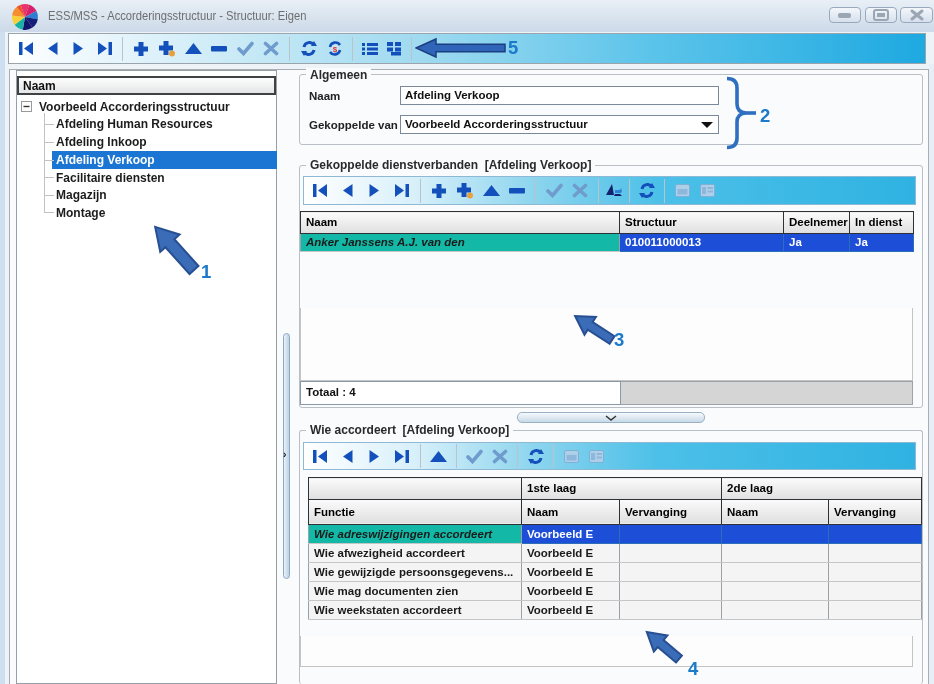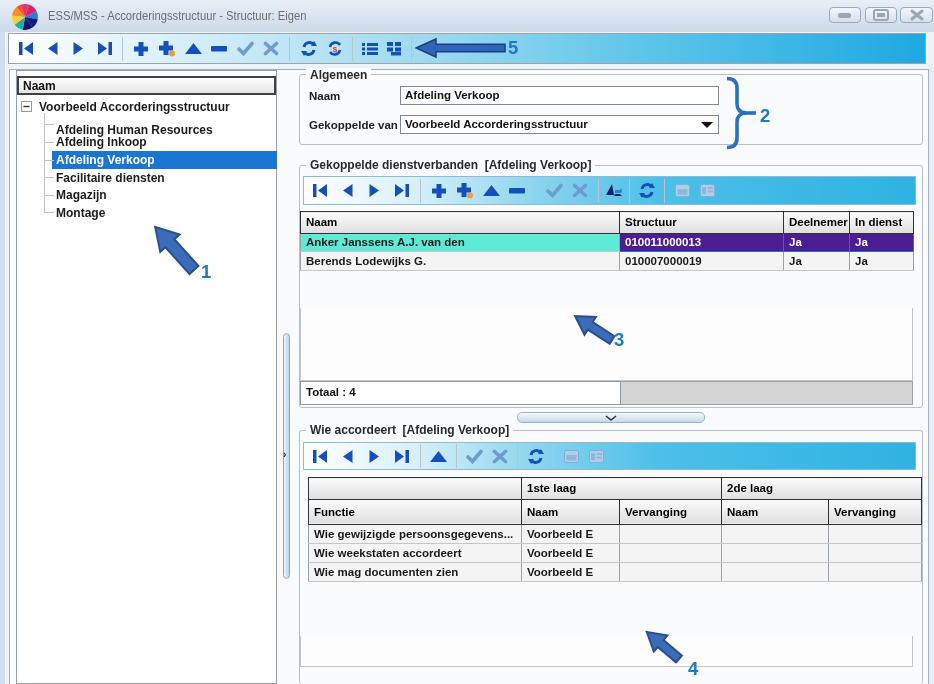--- a/index.html
+++ b/index.html
@@ -54,22 +54,22 @@
 .ptoolbar { position:absolute; border:1px solid #8fb8d4; display:flex; align-items:center;
   background:linear-gradient(to right,#ffffff 0%,#d8f0fa 18%,#8bd4ee 38%,#4cc0e8 58%,#2fb2e2 100%); }
 
 
 .grid { position:absolute; border-collapse:collapse; table-layout:fixed; font-size:11.5px; }
 .grid td { border:1px solid #c6c6c6; border-left:1px solid #9aa1a8; border-right:1px solid #9aa1a8;
   padding:0 0 0 5px; white-space:nowrap; overflow:hidden; font-weight:bold;
   height:18.6px; color:#1a1a1a; background:#f4f4f4; }
 .grid td.hd { background:linear-gradient(to bottom,#fbfbfb,#dfdfdf); font-weight:bold;
   border:1px solid #2e3236; color:#000; }
-.grid td.selw { background:#5eead4; }
-.grid td.selb { background:#4c1d95; color:#fff; border-color:#2b6fb8; }
+.grid td.selw { background:#14b8a6;font-style:italic; }
+.grid td.selb { background:#1d4ed8; color:#fff; border-color:#2b6fb8; }
 #grid3 td { height:19.1px; }
 #grid3 td.hd { height:20.5px; }
 
 .num { position:absolute; color:#1b7ac9; font-weight:bold; font-size:18.5px; }
 </style>
 </head>
 <body>
 
 <div id="titlebar" class="abs"></div>
 <svg class="abs" style="left:11px;top:3px" width="28" height="28" viewBox="0 0 28 28">
@@ -208,21 +208,21 @@
 
 <div class="tline" style="left:44px;top:113px;width:1px;height:99px"></div>
 <div class="tline" style="left:44px;top:124px;width:10px;height:1px"></div>
 <div class="tline" style="left:44px;top:142px;width:10px;height:1px"></div>
 <div class="tline" style="left:44px;top:160px;width:10px;height:1px"></div>
 <div class="tline" style="left:44px;top:177px;width:10px;height:1px"></div>
 <div class="tline" style="left:44px;top:195px;width:10px;height:1px"></div>
 <div class="tline" style="left:44px;top:212px;width:10px;height:1px"></div>
 
 <div class="trow" style="top:98px;padding-left:22px">Voorbeeld Accorderingsstructuur</div>
-<div class="trow" style="top:121px;padding-left:39px">Afdeling Human Resources</div>
+<div class="trow" style="top:115px;padding-left:39px">Afdeling Human Resources</div>
 <div class="trow" style="top:133px;padding-left:39px">Afdeling Inkoop</div>
 <div class="trow" style="top:151px;padding-left:39px;color:#fff">Afdeling Verkoop</div>
 <div class="trow" style="top:169px;padding-left:39px">Facilitaire diensten</div>
 <div class="trow" style="top:186px;padding-left:39px">Magazijn</div>
 <div class="trow" style="top:204px;padding-left:39px">Montage</div>
 
 <svg class="abs" style="left:21px;top:101px" width="11" height="11" viewBox="0 0 11 11">
   <rect x="0.5" y="0.5" width="10" height="10" fill="#fff" stroke="#9a9a9a"></rect>
   <line x1="2.5" y1="5.5" x2="8.5" y2="5.5" stroke="#333" stroke-width="1.4"></line>
 </svg>
@@ -359,26 +359,20 @@
         <td class="hd">Structuur</td>
         <td class="hd">Deelnemer</td>
         <td class="hd">In dienst</td>
       </tr>
  <tr>
         <td class="selw">Anker Janssens A.J. van den</td>
         <td class="selb">010011000013</td>
         <td class="selb">Ja</td>
         <td class="selb">Ja</td>
       </tr>
- <tr>
-        <td>Berends Lodewijks G.</td>
-        <td>010007000019</td>
-        <td>Ja</td>
-        <td>Ja</td>
-      </tr>
 </tbody>
   </table>
 <div class="abs" style="left:300px;top:308px;width:613px;height:73px;background:#fdfdfd;border:1px solid #c4c4c4;border-top:none"></div>
 
 <div class="abs" style="left:300px;top:381px;width:613px;height:24px;background:#d5d5d5;border:1px solid #9aa2aa"></div>
 <div class="abs" style="left:300px;top:381px;width:321px;height:24px;background:#fff;border:1px solid #8a99a8;font-size:11.5px;font-weight:bold;color:#111;padding:4px 0 0 5px">Totaal : 4</div>
 
 <svg class="abs" style="left:568px;top:308px" width="50" height="38" viewBox="0 0 50 38">
   <g transform="translate(44,32) rotate(-147)">
     <path d="M0,-4.5 L26,-4.5 L26,-10.5 L44,0 L26,10.5 L26,4.5 L0,4.5 Z" fill="#3a6cb8" stroke="#274f92" stroke-width="2"></path>
@@ -475,35 +469,49 @@
         <td class="hd" colspan="2">2de laag</td>
       </tr>
  <tr style="height:25px">
         <td class="hd">Functie</td>
         <td class="hd">Naam</td>
         <td class="hd">Vervanging</td>
         <td class="hd">Naam</td>
         <td class="hd">Vervanging</td>
       </tr>
  <tr>
+        <td class="selw">Wie adreswijzigingen accordeert</td>
+        <td class="selb">Voorbeeld E</td>
+        <td class="selb"></td>
+        <td class="selb"></td>
+        <td class="selb"></td>
+      </tr>
+ <tr>
+        <td>Wie afwezigheid accordeert</td>
+        <td>Voorbeeld E</td>
+        <td></td>
+        <td></td>
+        <td></td>
+      </tr>
+ <tr>
         <td>Wie gewijzigde persoonsgegevens...</td>
         <td>Voorbeeld E</td>
         <td></td>
         <td></td>
         <td></td>
       </tr>
  <tr>
+        <td>Wie mag documenten zien</td>
+        <td>Voorbeeld E</td>
+        <td></td>
+        <td></td>
+        <td></td>
+      </tr>
+ <tr>
         <td>Wie weekstaten accordeert</td>
-        <td>Voorbeeld E</td>
-        <td></td>
-        <td></td>
-        <td></td>
-      </tr>
- <tr>
-        <td>Wie mag documenten zien</td>
         <td>Voorbeeld E</td>
         <td></td>
         <td></td>
         <td></td>
       </tr>
 </tbody>
   </table>
 <div class="abs" style="left:300px;top:636px;width:613px;height:31px;background:#fdfdfd;border:1px solid #c4c4c4;border-top:none"></div>
 
 <svg class="abs" style="left:643px;top:628px" width="48" height="38" viewBox="0 0 48 38">

